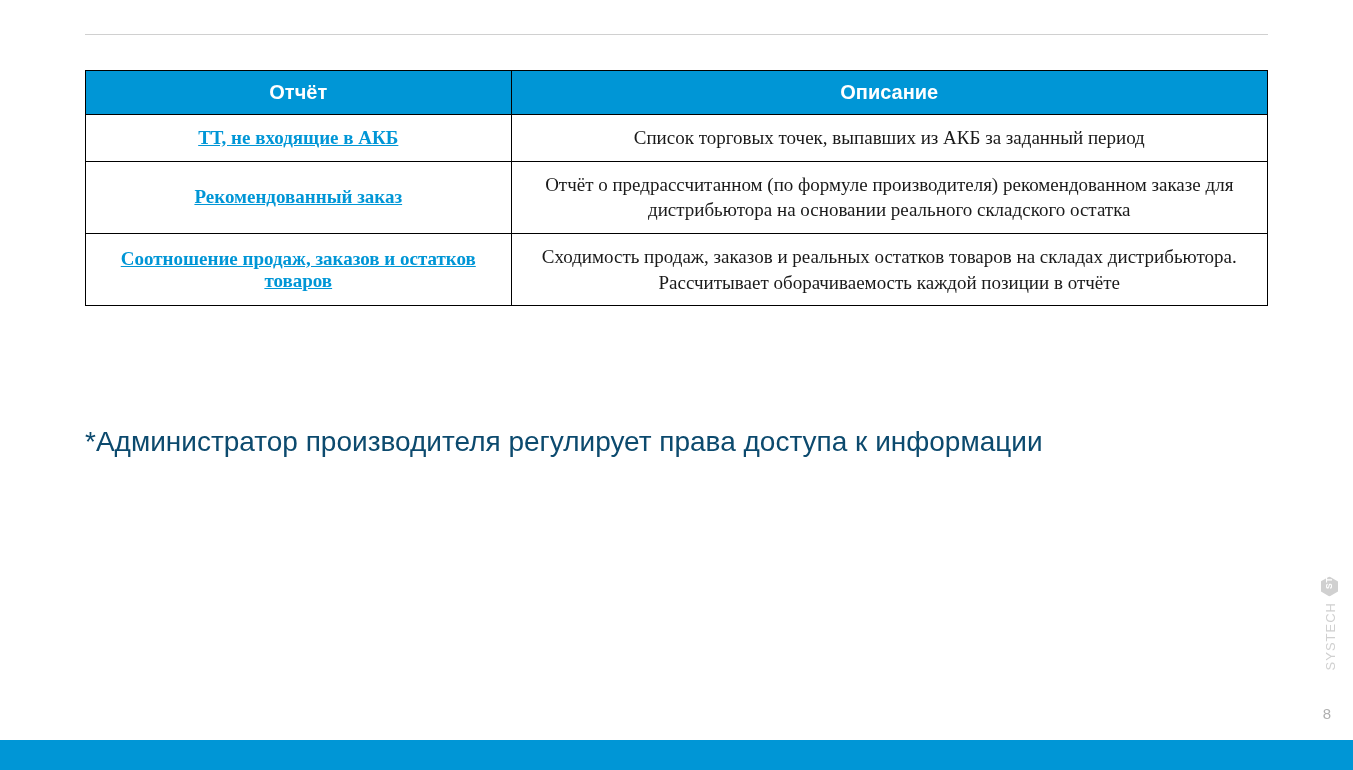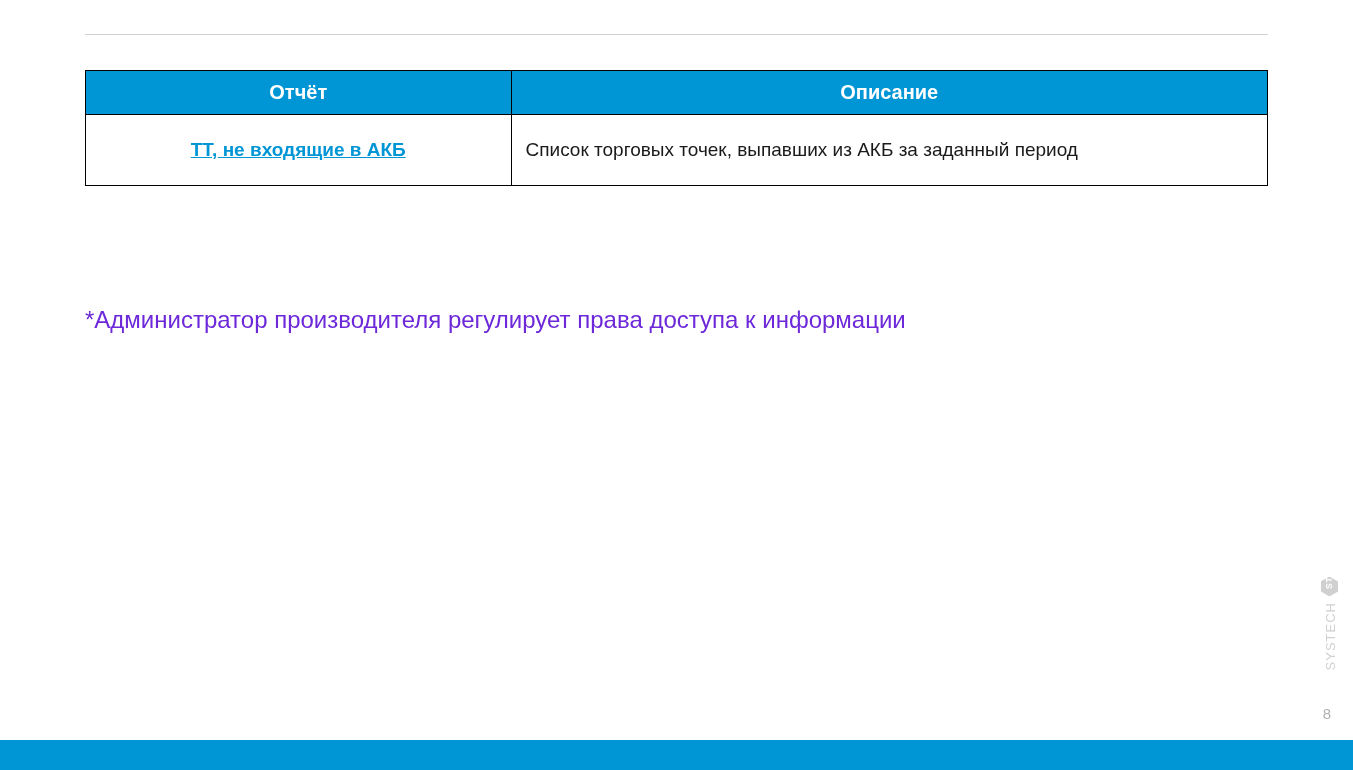--- a/index.html
+++ b/index.html
@@ -33,44 +33,45 @@
     background: #0096d6;
     color: #ffffff;
     font-size: 20px;
     font-weight: 700;
     padding: 10px 12px;
     border: 1px solid #000000;
     text-align: center;
   }
   td {
     border: 1px solid #000000;
-    padding: 22px 14px;
+    padding: 10px 14px;
     font-size: 19px;
     color: #1a1a1a;
     vertical-align: middle;
+    font-family: Liberation Serif, serif;
   }
   td.report-name {
     text-align: center;
     width: 36%;
   }
   td.report-name a {
     color: #0096d6;
     font-weight: 700;
     text-decoration: underline;
   }
   td.desc {
-    text-align: left;
+    text-align: center;
     line-height: 1.35;
   }
   .notes {
     margin-top: 120px;
   }
   .note {
-    color: #6d28d9;
-    font-size: 24px;
+    color: #0c4a6e;
+    font-size: 28px;
     margin-bottom: 36px;
   }
   .page-number {
     position: absolute;
     right: 22px;
     bottom: 48px;
     color: #b0b0b0;
     font-size: 15px;
   }
   .watermark {
@@ -111,20 +112,28 @@
       <tr>
         <th>Отчёт</th>
         <th>Описание</th>
       </tr>
     </thead>
     <tbody>
       <tr>
         <td class="report-name"><a href="#">ТТ, не входящие в АКБ</a></td>
         <td class="desc">Список торговых точек, выпавших из АКБ за заданный период</td>
       </tr>
+      <tr>
+        <td class="report-name"><a href="#">Рекомендованный заказ</a></td>
+        <td class="desc">Отчёт о предрассчитанном (по формуле производителя) рекомендованном заказе для дистрибьютора на основании реального складского остатка</td>
+      </tr>
+      <tr>
+        <td class="report-name"><a href="#">Соотношение продаж, заказов и остатков товаров</a></td>
+        <td class="desc">Сходимость продаж, заказов и реальных остатков товаров на складах дистрибьютора. Рассчитывает оборачиваемость каждой позиции в отчёте</td>
+      </tr>
     </tbody>
   </table>
 
   <div class="notes">
     <p class="note">*Администратор производителя регулирует права доступа к информации</p>
   </div>
 </div>
 
 <div class="watermark">
   <span>SYSTECH</span>

